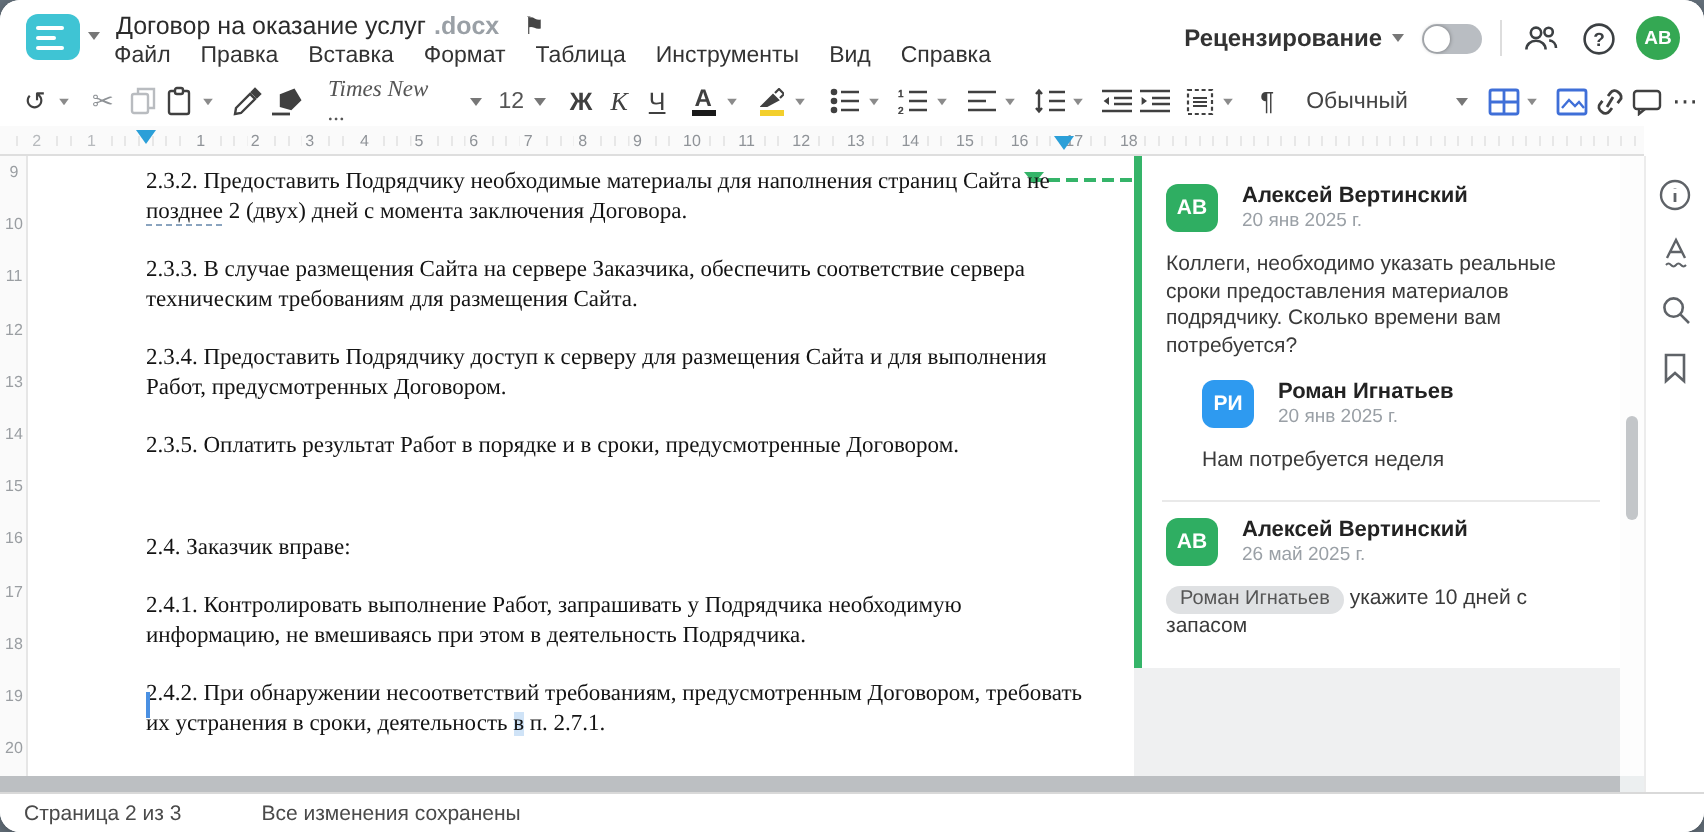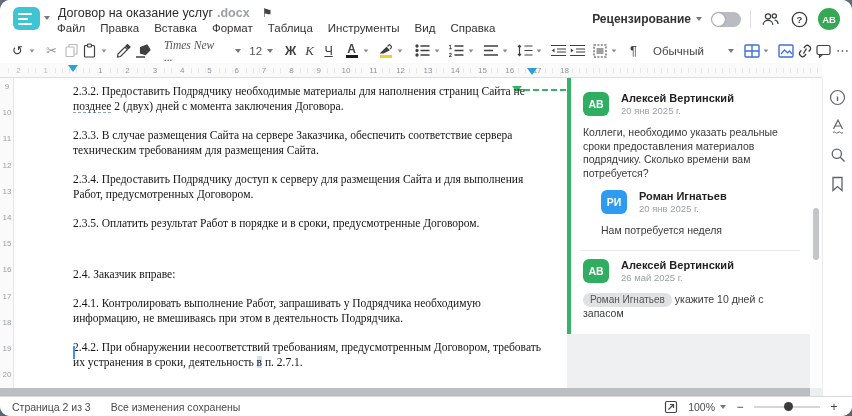--- a/index.html
+++ b/index.html
@@ -85,21 +85,21 @@
 
   
   .v-scrollbar { position:absolute; left:810px; top:0; width:12px; height:310px; background:#fdfdfd; }
   .v-thumb { position:absolute; left:3px; top:130px; width:6px; height:52px; border-radius:3px; background:#c3c6c9; cursor:grab; }
   .side-toolbar { position:absolute; left:822px; top:0; width:30px; bottom:0; background:#fff; border-left:1px solid #ececec; display:flex; flex-direction:column; align-items:center; padding-top:10px; gap:11px; }
   .side-icon { width:18px; height:18px; display:flex; align-items:center; justify-content:center; color:#5f6368; cursor:pointer; }
   .bottom-strip { position:absolute; left:0; bottom:0; width:810px; height:8px; background:#bcbfc2; }
 
   
   .statusbar { position:absolute; left:0; right:0; bottom:0; height:20px; background:#fff; border-top:1px solid #d9d9d9; display:flex; align-items:center; font-size:10.5px; color:#4a4a4a; padding:0 12px; }
-  .sb-left { display:flex; gap:20px; }
+  .sb-left { display:flex; gap:40px; }
   .sb-right { margin-left:auto; display:flex; align-items:center; gap:8px; }
   .zoom-val { display:flex; align-items:center; gap:5px; cursor:pointer; }
   .slider { width:66px; height:2px; background:#d6d6d6; position:relative; cursor:pointer; }
   .slider .dot { position:absolute; left:30px; top:-3.5px; width:9px; height:9px; border-radius:50%; background:#3c3c3c; }
   .zoom-btn { cursor:pointer; color:#444; font-size:12px; width:12px; text-align:center; }
 </style>
 </head>
 <body>
 
 <div class="window">
@@ -473,32 +473,15 @@
     </div>
 
     <div class="bottom-strip"></div>
   </div>
 
   <div class="statusbar">
     <div class="sb-left">
       <span>Страница 2 из 3</span>
       <span>Все изменения сохранены</span>
     </div>
-    <div class="sb-right">
-      <span class="side-icon">
-        <svg width="14" height="14" viewBox="0 0 14 14" fill="none" stroke="#444" stroke-width="1.2">
-            <rect x="1.5" y="1.5" width="11" height="11" rx="1.5"></rect>
-            <path d="M9.5 4.5l-5 5M9.5 8V4.5H6"></path>
-          </svg>
-      </span>
-      <span class="zoom-val">
-        <span>100%</span>
-        <span class="caret"></span>
-      </span>
-      <span class="zoom-btn">−</span>
-      <span class="slider">
-          <span class="dot"></span>
-        </span>
-      <span class="zoom-btn">+</span>
-    </div>
   </div>
 
 </div>
 
 </body></html>

